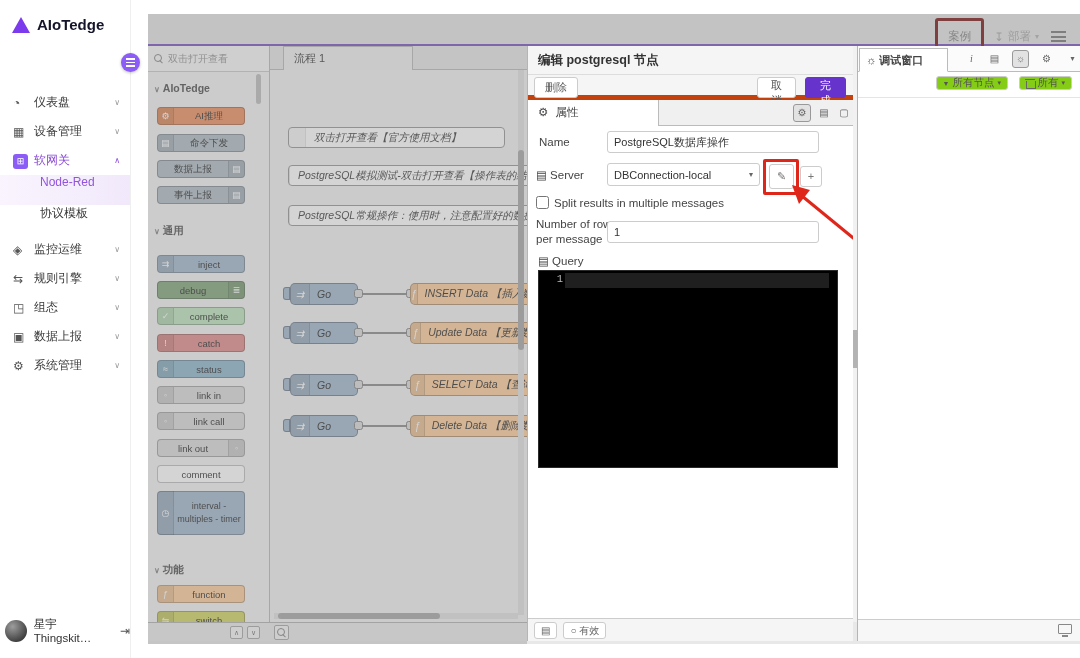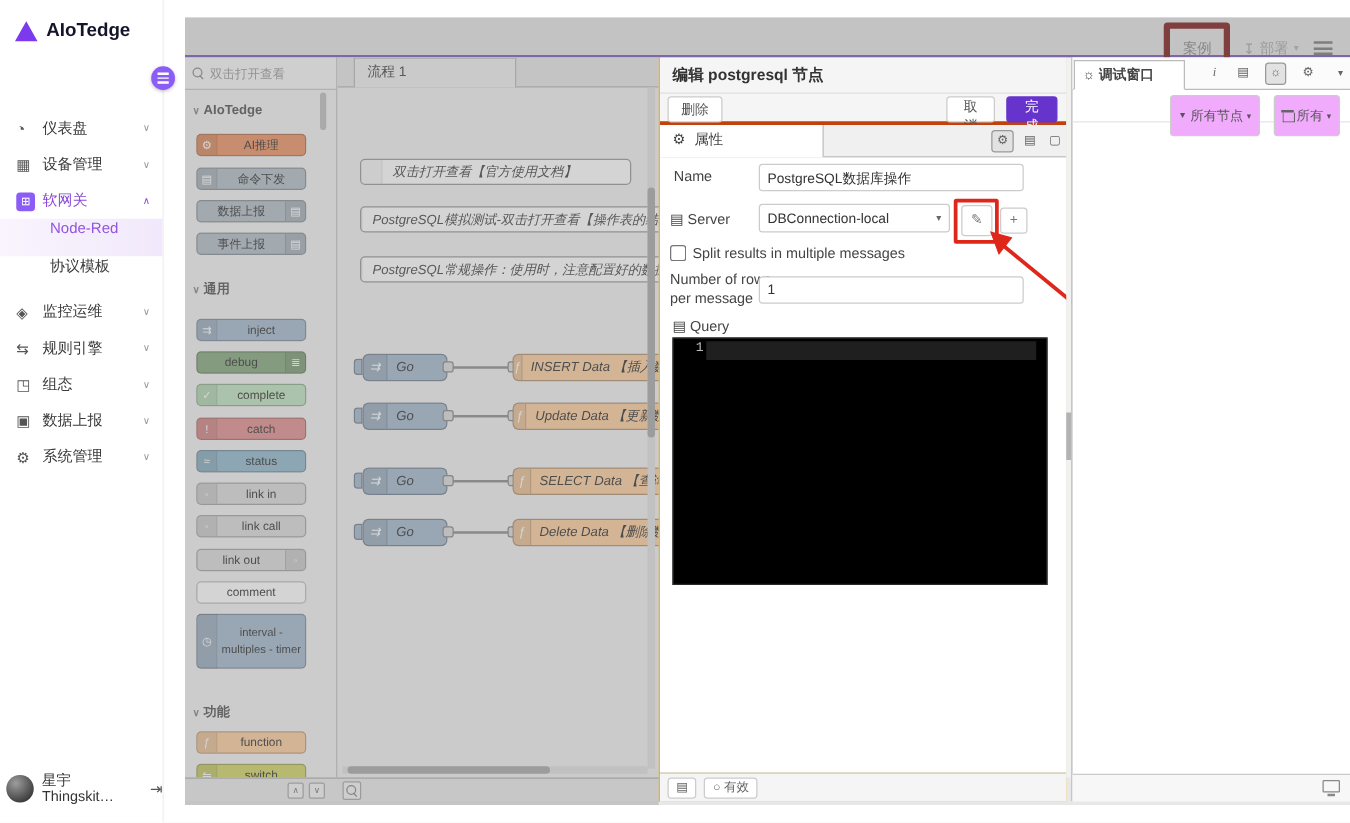--- a/index.html
+++ b/index.html
@@ -32,21 +32,21 @@
   .user { position:absolute; left:5px; bottom:14px; display:flex; align-items:center; gap:7px; }
   .avatar { width:22px; height:22px; border-radius:50%;
     background:radial-gradient(circle at 35% 30%, #9d9d9d, #1d1d1d); }
   .uname { font-size:11.5px; color:#333; }
   .logout { font-size:12px; color:#555; cursor:pointer; }
   
   .nr-frame { position:absolute; left:148px; top:14px; width:932px; height:630px; background:#e8e8e8; }
   .nr-header { position:absolute; left:0; top:0; width:932px; height:32px; background:#e6e6e6;
     border-bottom:2px solid #7e57c2; z-index:1; }
   .hdr-right { position:absolute; right:12px; top:4px; display:flex; align-items:center; gap:10px; }
-  .btn-example { border:5px solid #7f1d1d; background:transparent; color:#8a8a8a; font-size:11.5px;
+  .btn-example { border:3px solid #7f1d1d; background:transparent; color:#8a8a8a; font-size:11.5px;
     padding:8px 10px; border-radius:3px; cursor:pointer; }
   .deploy-group { display:flex; align-items:center; gap:4px; color:#a9a9a9; font-size:11.5px; }
   .burger { display:flex; flex-direction:column; gap:2.5px; cursor:pointer; padding:2px; }
   .burger i { width:15px; height:2px; background:#7d7d7d; display:block; }
   
   .palette { position:absolute; left:0; top:32px; width:122px; height:576px; background:#f3f3f3;
     border-right:1px solid #bbb; overflow:hidden; z-index:1; }
   .pal-search { height:26px; border-bottom:1px solid #ccc; display:flex; align-items:center;
     gap:5px; padding:0 6px; color:#9b9b9b; font-size:10px; background:#f7f7f7; }
   .mag { position:relative; width:9px; height:9px; flex:0 0 9px; }
@@ -102,21 +102,21 @@
     line-height:11px; cursor:pointer; }
   
   .dim { position:absolute; background:rgba(130,130,130,.34); z-index:3; pointer-events:none; }
   .dim-header { left:0; top:0; width:932px; height:32px; }
   .dim-left { left:0; top:32px; width:379px; height:598px; }
   
   .tray { position:absolute; left:379px; top:32px; width:326px; height:595px; background:#eab308;
     border-left:1px solid #b5b5b5; z-index:4; }
   .tray-hd { height:29px; background:#f5f5f5; border-bottom:1px solid #ddd; font-size:12.5px;
     font-weight:bold; color:#333; line-height:28px; padding-left:10px; }
-  .tray-toolbar { height:25px; background:#f5f5f5; border-bottom:3px solid #c2410c; position:relative; }
+  .tray-toolbar { height:25px; background:#f5f5f5; border-bottom:5px solid #c2410c; position:relative; }
   .tbtn { position:absolute; top:2px; height:21px; font-size:11px; border:1px solid #ccc;
     border-radius:3px; background:#fff; color:#555; padding:0 10px; cursor:pointer; }
   .tbtn.primary { background:#6633cc; border-color:#6633cc; color:#fff; }
   .tray-tabs { height:26px; background:#f0f0f0; border-bottom:1px solid #bbb; position:relative; }
   .proptab { position:absolute; left:0; top:0; width:131px; height:26px; background:#fff;
     border-right:1px solid #bbb; font-size:11.5px; color:#444; line-height:25px; padding-left:10px;
     cursor:pointer; }
   .titab { position:absolute; top:4px; width:18px; height:18px; border:1px solid transparent;
     border-radius:3px; font-size:10px; color:#666; text-align:center; line-height:16px; cursor:pointer; }
   .titab.active { background:#e2e2e2; border-color:#999; }
@@ -152,22 +152,22 @@
   .debug { position:absolute; left:709px; top:32px; width:223px; height:595px; background:#fff;
     border-left:1px solid #b5b5b5; z-index:4; }
   .dbg-tabs { position:relative; height:26px; border-bottom:1px solid #bbb; background:#fbfbfb; }
   .dbgtab { position:absolute; left:1px; top:2px; width:89px; height:24px; background:#fff;
     border:1px solid #bbb; border-bottom:1px solid #fff; font-size:11px; font-weight:bold;
     color:#444; line-height:22px; padding-left:6px; cursor:pointer; }
   .dbgico { position:absolute; top:4px; width:17px; height:18px; border:1px solid transparent;
     border-radius:3px; font-size:10px; color:#666; text-align:center; line-height:16px; cursor:pointer; }
   .dbgico.active { background:#e2e2e2; border-color:#999; }
   .dbg-filter { position:relative; height:26px; border-bottom:1px solid #e5e5e5; }
-  .fltbtn { position:absolute; top:4px; height:33px; border:1px solid #ccc; border-radius:3px;
-    background:#f0abfc; font-size:10.5px; color:#555; display:flex; align-items:center; gap:3px;
+  .fltbtn { position:absolute; top:4px; height:14px; border:1px solid #ccc; border-radius:3px;
+    background:#84cc16; font-size:10.5px; color:#555; display:flex; align-items:center; gap:3px;
     padding:0 6px; cursor:pointer; }
   .trash { position:relative; width:8px; height:9px; }
   .trash::before { content:""; position:absolute; left:0; top:2px; width:8px; height:7px;
     border:1px solid #666; border-top:none; border-radius:0 0 1px 1px; }
   .trash::after { content:""; position:absolute; left:-1px; top:0; width:10px; height:1.5px;
     background:#666; }
   .dbg-ft { position:absolute; left:0; bottom:0; width:100%; height:22px; background:#f7f7f7;
     border-top:1px solid #ccc; }
   .monitor { position:absolute; right:8px; top:4px; width:14px; height:10px; border:1px solid #888;
     border-radius:1px; cursor:pointer; }

